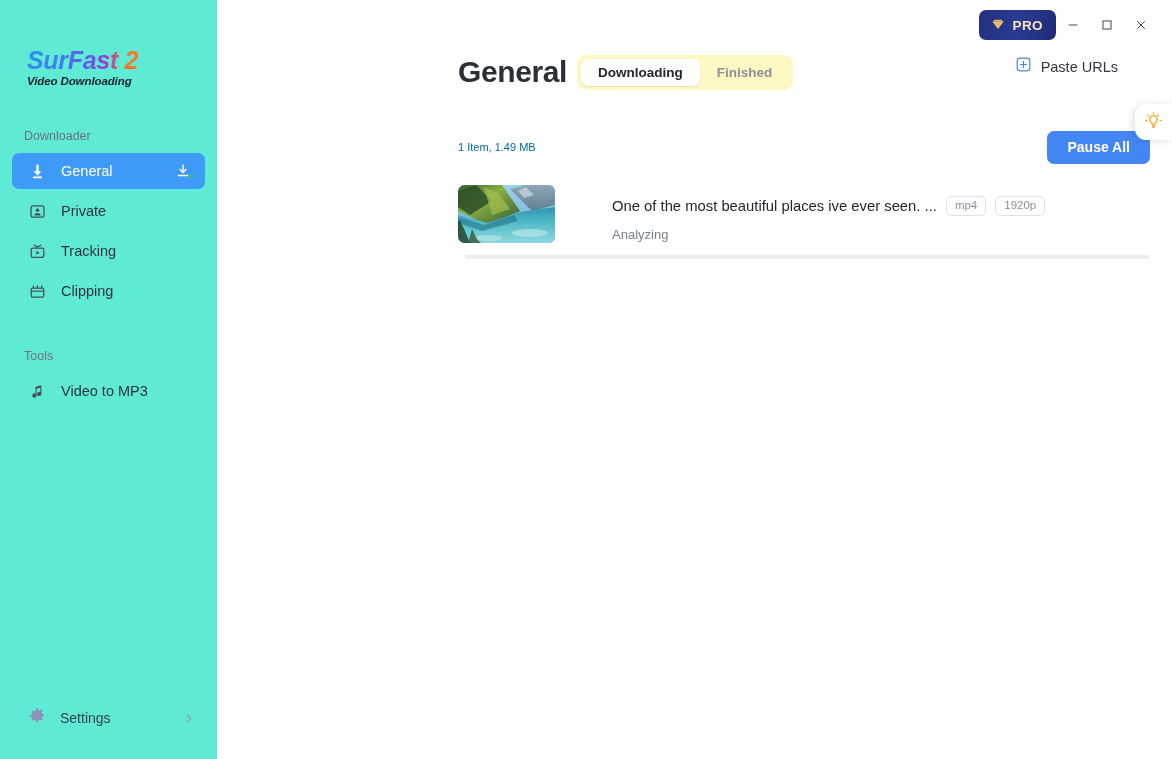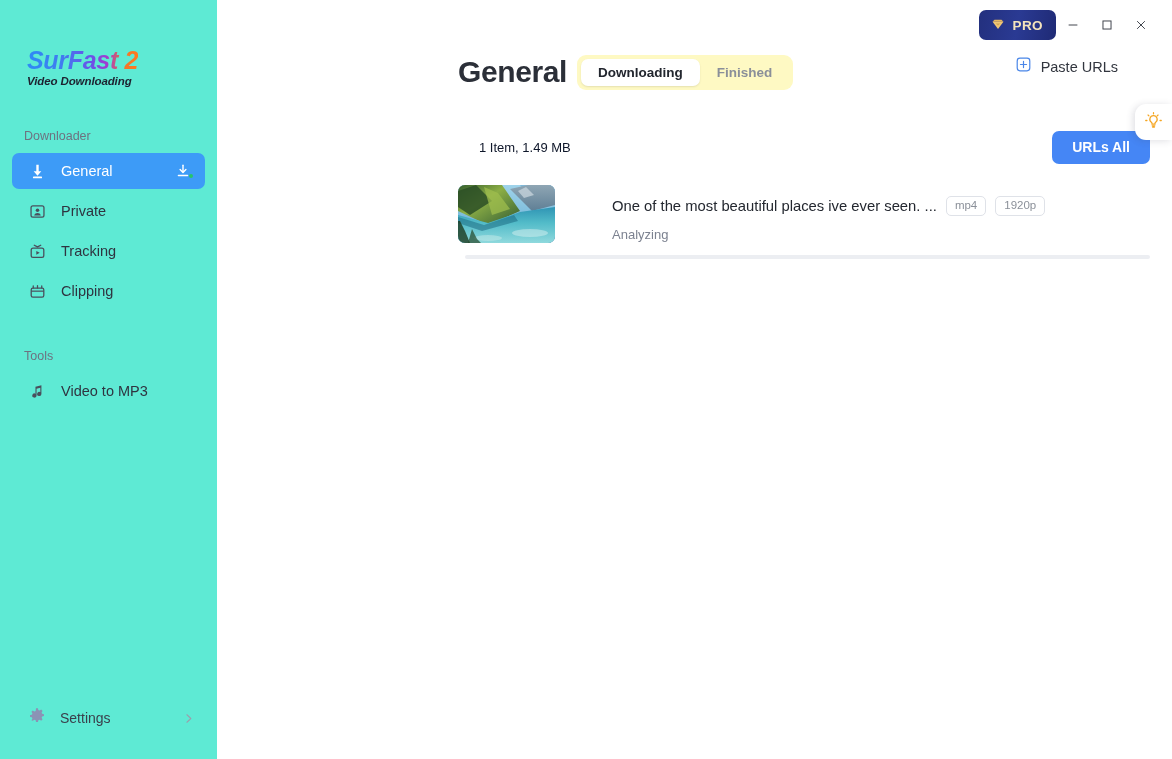--- a/index.html
+++ b/index.html
@@ -260,23 +260,22 @@
   }
 
   
   .toolbar {
     display: flex;
     align-items: center;
     margin: 30px 22px 0 241px;
     height: 34px;
   }
   .count-text {
-    font-size: 13px;
-    color: #0f172a;
-    margin-left: 21px;
+    font-size: 11px;
+    color: #0369a1;
   }
   .toolbar-actions {
     margin-left: auto;
     display: flex;
     align-items: center;
     gap: 12px;
   }
   .btn-clear {
     display: flex;
     align-items: center;
@@ -519,21 +518,21 @@
             <path d="M9.5 17.1h3.0M10.1 18.8h1.8"></path>
             <path d="M11 1.9v1.4M4.7 4.7l1.0 1.0M2.0 11h1.4M18.6 11H20M16.3 4.7l-1.0 1.0"></path>
           </svg>
         </span>
       </div>
     </div>
 
     <div class="toolbar">
       <div class="count-text">1 Item, 1.49 MB</div>
       <div class="toolbar-actions">
-        <button class="btn-pause">URLs All</button>
+        <button class="btn-pause">Pause All</button>
       </div>
     </div>
 
     <div class="list">
 
       <div class="dl-item">
 
         <div class="thumb">
           <svg width="97" height="58" viewBox="0 0 97 58" preserveAspectRatio="none">
             <defs>

